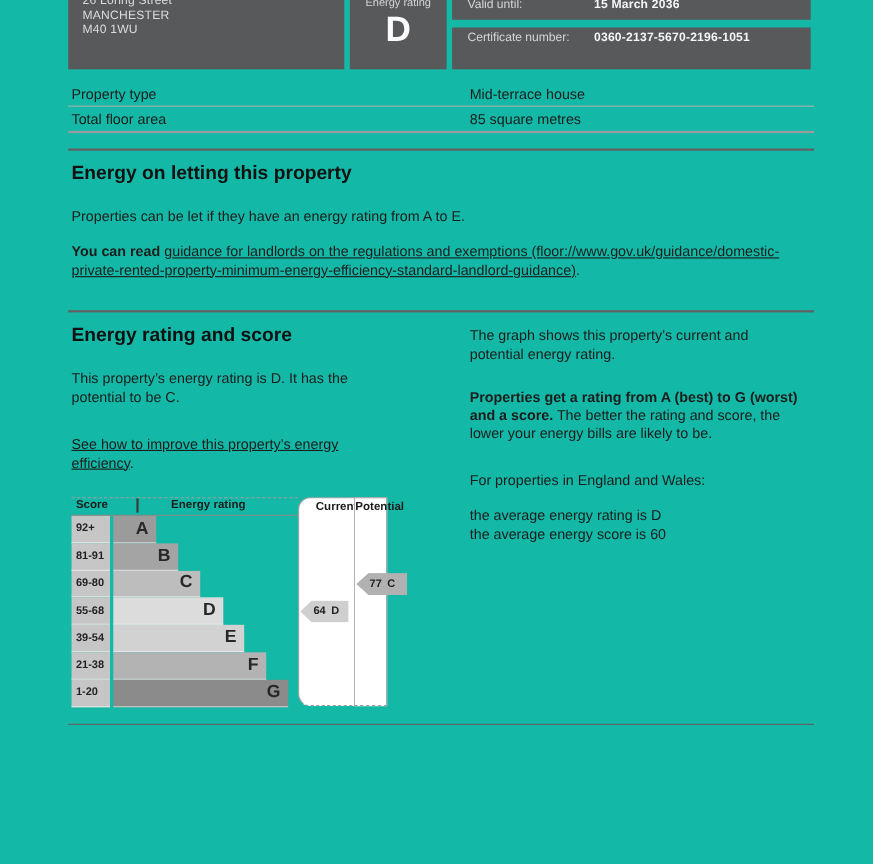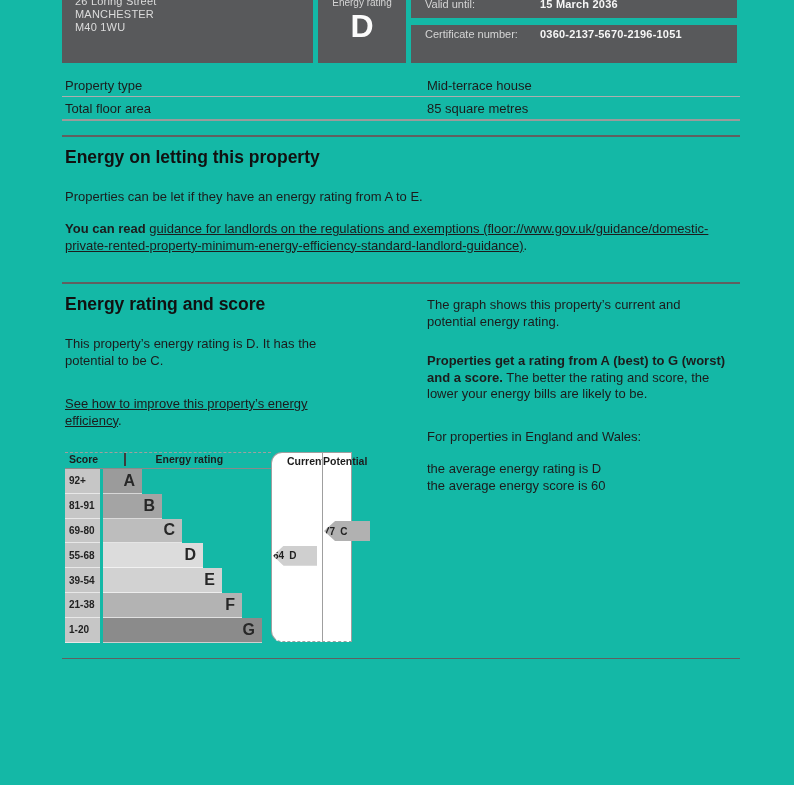--- a/index.html
+++ b/index.html
@@ -65,21 +65,21 @@
     font-weight:bold;font-size:10px;color:#222;border-bottom:1px solid rgba(255,255,255,.6);}
   .epc-bar{margin-left:3px;display:flex;align-items:center;justify-content:flex-end;
     padding-right:7px;box-sizing:border-box;border-bottom:1px solid rgba(255,255,255,.6);}
   .epc-letter{font-weight:bold;font-size:16px;color:#272727;}
   .epc-colbox{position:absolute;top:0;height:190px;background:#fff;box-sizing:border-box;
     border:1px solid #9f9f9f;border-bottom-style:dashed;}
   .epc-current{left:206px;width:70px;border-radius:11px;}
   .epc-potential{left:257px;width:30px;}
   .epc-colhead{text-align:center;margin-top:2px;font-weight:bold;font-size:10.5px;}
   .epc-arrow{position:absolute;left:1px;height:20px;display:flex;align-items:center;
-    box-sizing:border-box;
+    padding-left:12px;box-sizing:border-box;
     clip-path:polygon(0 50%,24% 0,100% 0,100% 100%,24% 100%);}
   .epc-current .epc-arrow{width:44px;}
   .epc-potential .epc-arrow{width:46px;}
   .epc-arrow-score{font-weight:bold;font-size:10px;color:#222;}
   .epc-arrow-letter{font-weight:bold;font-size:10px;color:#222;margin-left:5px;}
 </style>
 </head>
 <body>
 
 <div class="page">

